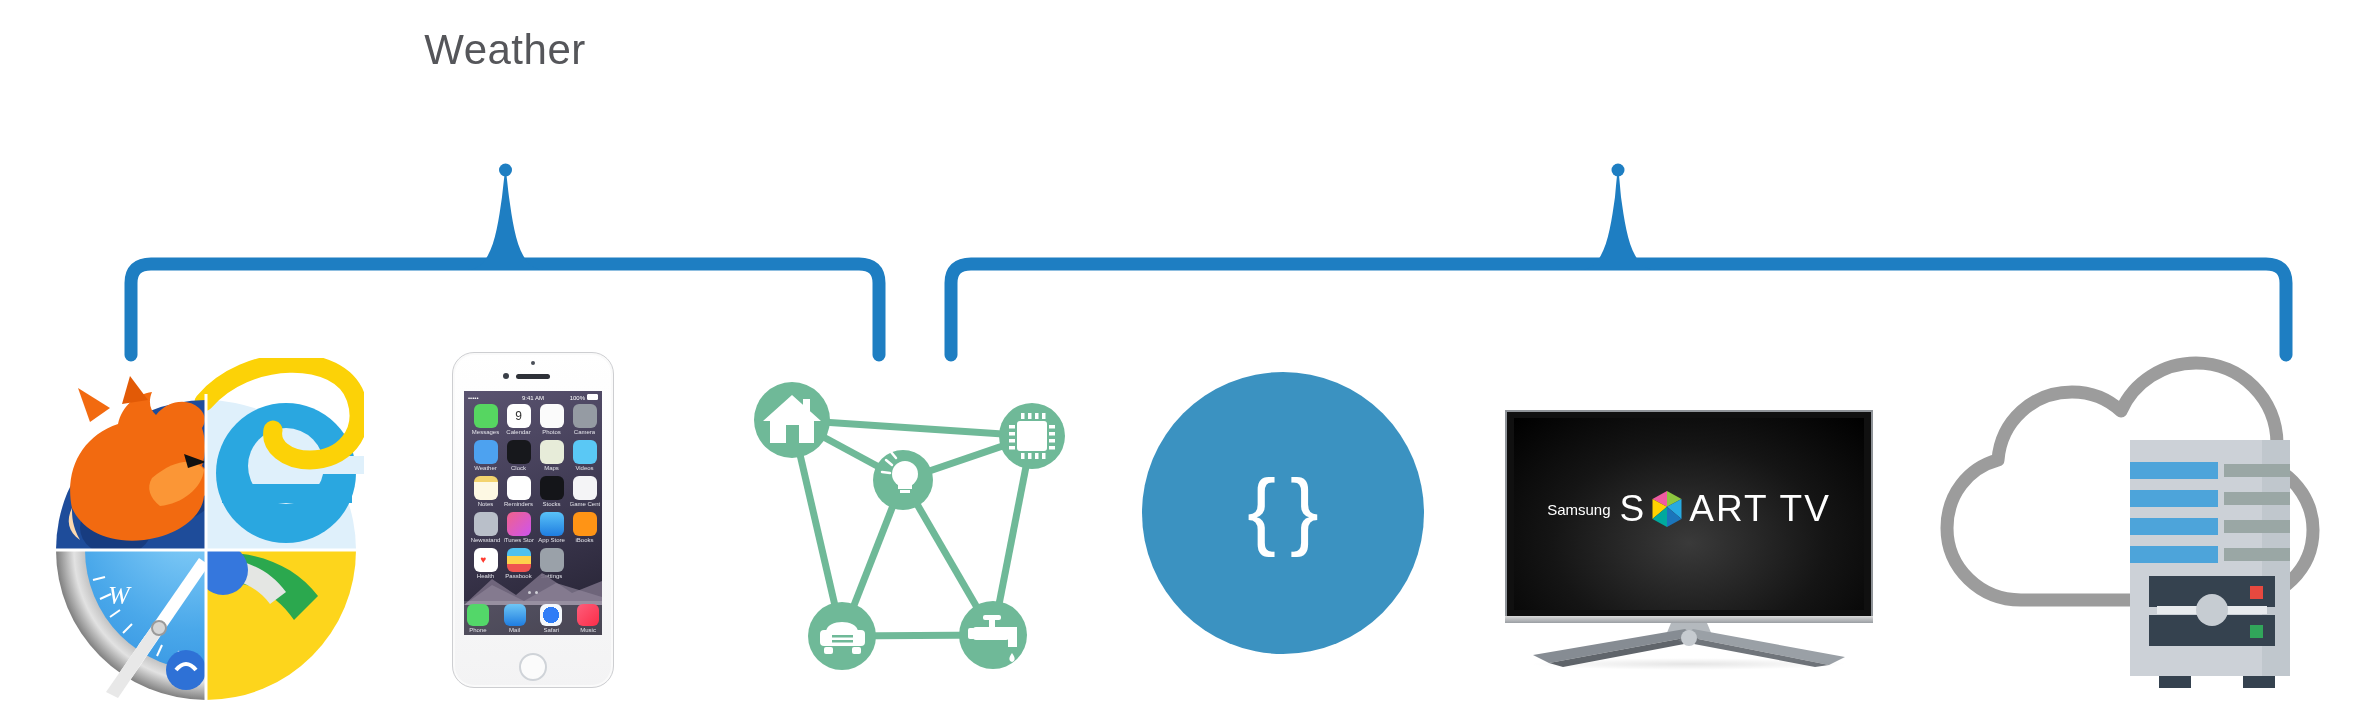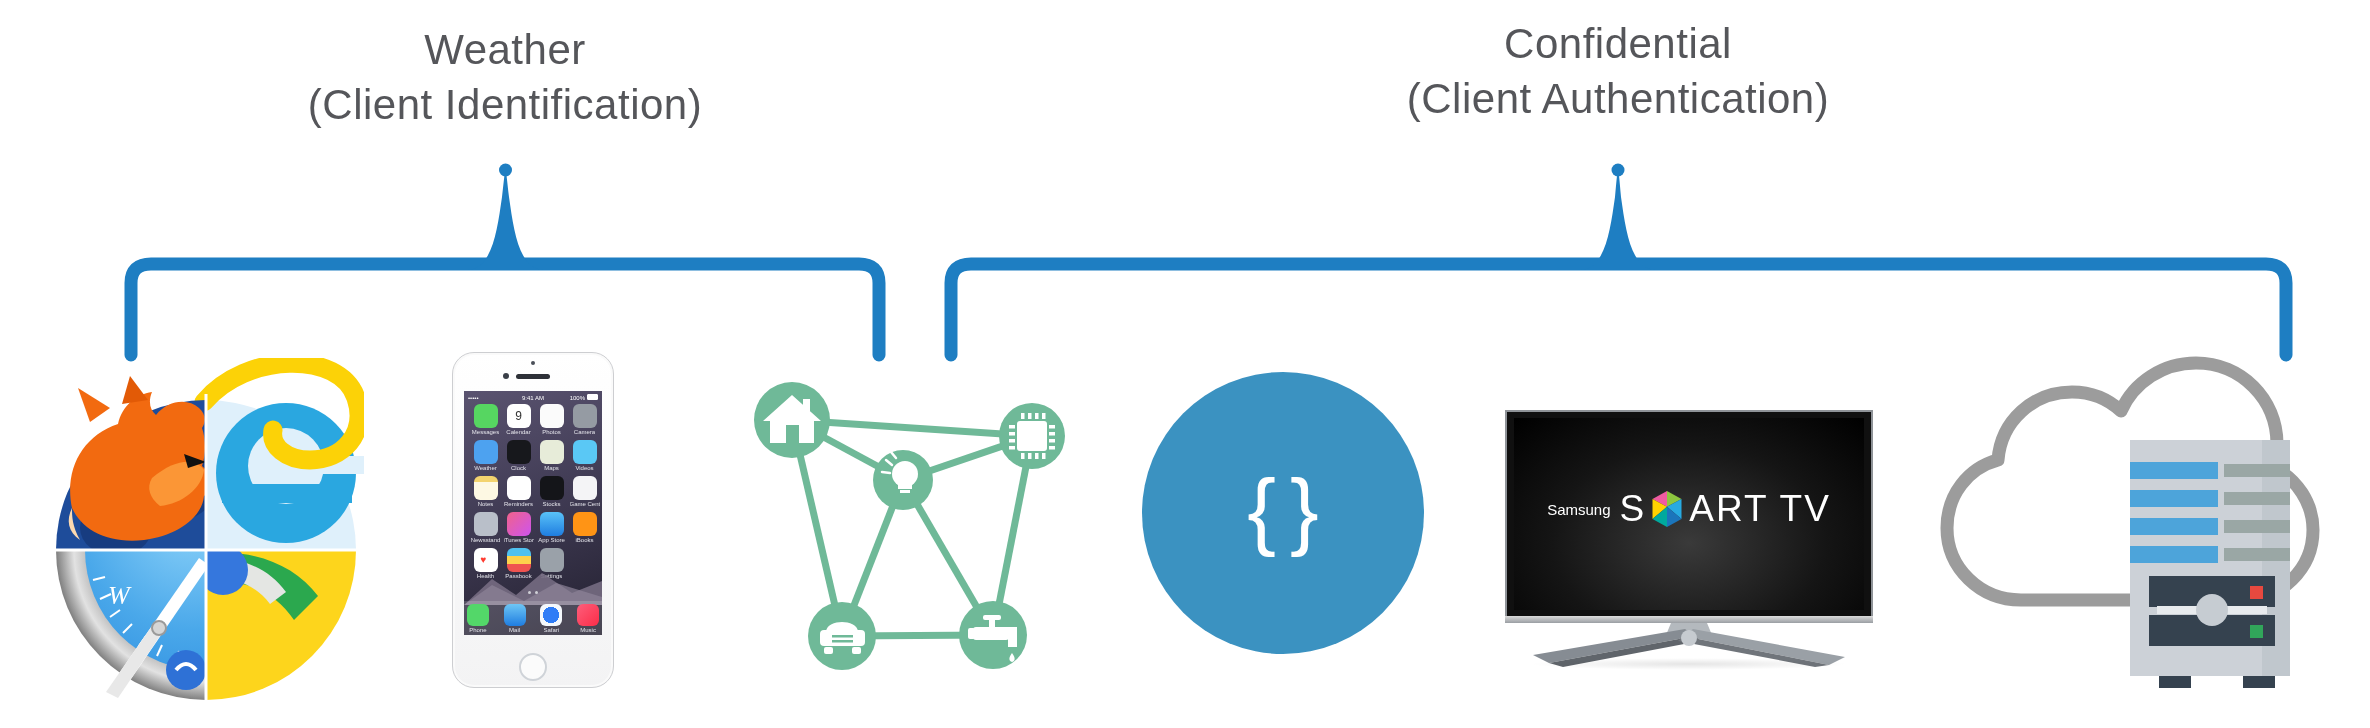--- a/index.html
+++ b/index.html
@@ -85,25 +85,20 @@
   
   #cloudserver{position:absolute;left:1925px;top:348px;}
 </style>
 </head>
 <body>
 
 <div class="canvas">
 
   <div class="group-label" id="public-label">
     <div>Weather</div>
-    <div>(Client Identification)</div>
-  </div>
-  <div class="group-label" id="confidential-label">
-    <div>Confidential</div>
-    <div>(Client Authentication)</div>
   </div>
 
   <svg id="braces" width="2370" height="728" viewBox="0 0 2370 728">
     <g stroke="#1e7ec2" stroke-width="13" fill="none" stroke-linecap="round" stroke-linejoin="round">
       <path d="M131 355 L131 283 Q131 264 151 264 L859 264 Q879 264 879 283 L879 355"></path>
       <path d="M951 355 L951 283 Q951 264 971 264 L2266 264 Q2286 264 2286 283 L2286 355"></path>
     </g>
     <g fill="#1e7ec2">
       <path d="M468 270 C492 268 497 232 502 197 C504 180 504.8 170 505.5 170 C506.2 170 507 180 509 197 C514 232 519 268 543 270 Z"></path>
       <circle cx="505.5" cy="170" r="6.5"></circle>

